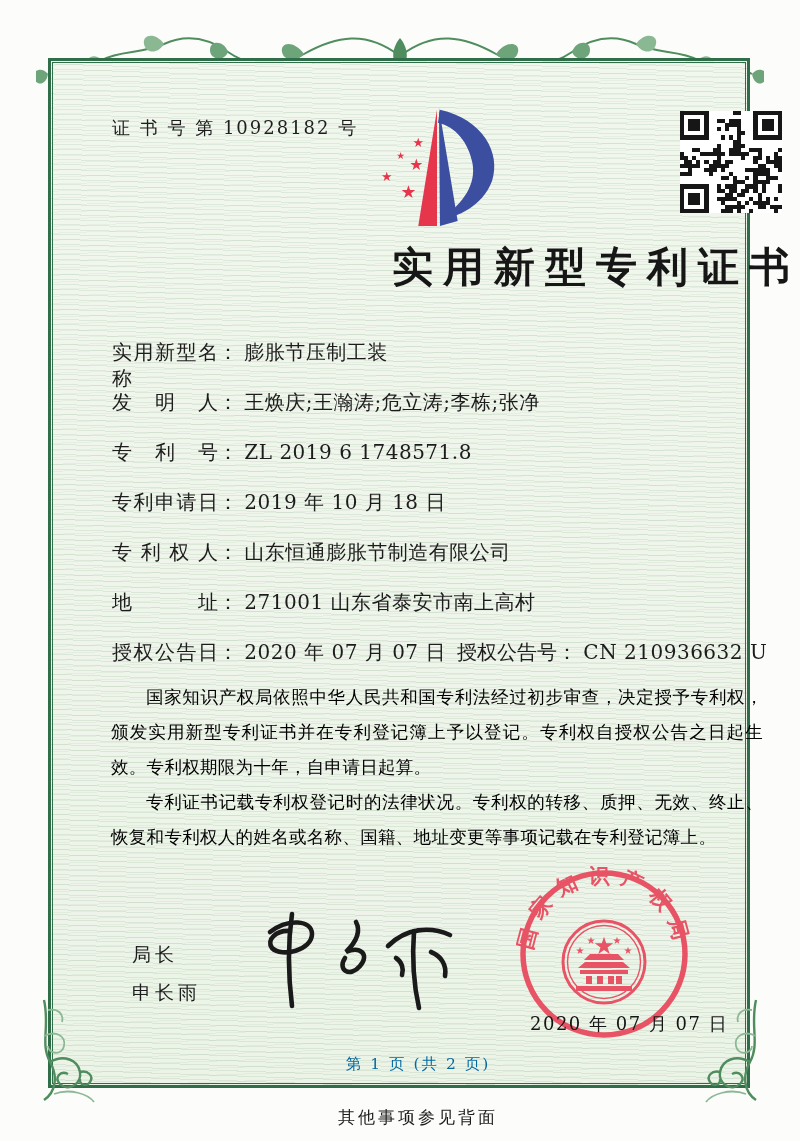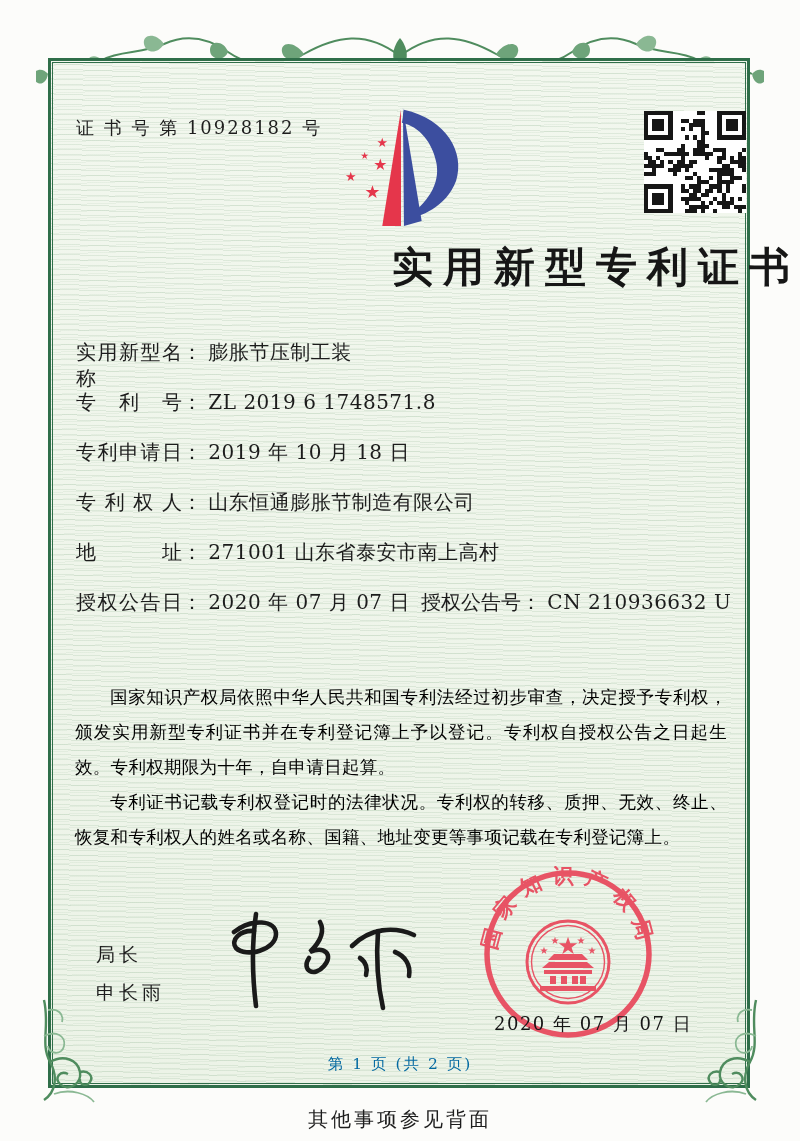--- a/index.html
+++ b/index.html
@@ -12,21 +12,21 @@
   .frame-outer{
     position:absolute;left:48px;top:58px;width:702px;height:1030px;
     border:3px solid #2f6e49;box-sizing:border-box;
     background:
       repeating-linear-gradient(2deg, rgba(128,170,132,.18) 0 1px, rgba(255,255,255,0) 1px 5px),
       repeating-linear-gradient(-2deg, rgba(128,170,132,.10) 0 1px, rgba(255,255,255,0) 1px 7px),
       linear-gradient(#f2f7ee,#ecf3e7);
   }
   .frame-inner{position:absolute;inset:1px;border:1px solid #2f6e49;}
   .ornament{position:absolute;pointer-events:none;}
-  .content{position:absolute;inset:0;}
+  .content{position:absolute;inset:0;margin-left:36px;}
 
   .cert-no{position:absolute;left:76px;top:116px;font-size:18px;letter-spacing:2px;color:#1d1d1d;}
   .logo{position:absolute;left:330px;top:100px;width:140px;height:128px;}
   .qr{position:absolute;left:644px;top:111px;width:102px;height:102px;background:#fff;padding:0;}
   .qr svg{width:100%;height:100%;display:block;}
 
   .title{
     position:absolute;left:0;right:0;top:240px;text-align:right;
     font-size:41px;font-weight:700;letter-spacing:10px;text-indent:10px;color:#161616;
   }
@@ -44,21 +44,21 @@
   .paras p{margin:0;text-indent:2em;}
 
   .sig-title{position:absolute;left:96px;top:942px;font-size:19px;letter-spacing:4px;color:#1c1c1c;}
   .sig-name{position:absolute;left:96px;top:980px;font-size:19px;letter-spacing:4px;color:#1c1c1c;}
   .sig-hand{position:absolute;left:218px;top:900px;width:210px;height:115px;}
 
   .seal{position:absolute;left:480px;top:866px;width:176px;height:176px;opacity:.93;}
   .seal-date{position:absolute;left:494px;top:1012px;font-size:18px;letter-spacing:1.5px;color:#151515;z-index:5;}
 
   .footer-page{position:absolute;left:0;right:0;top:1054px;text-align:center;font-size:15.5px;letter-spacing:2px;color:#0369a1;}
-  .footer-note{position:absolute;left:0;right:0;top:1106px;text-align:center;font-size:20px;letter-spacing:3px;color:#1c1c1c;}
+  .footer-note{position:absolute;left:0;right:0;top:1106px;text-align:center;font-size:17px;letter-spacing:3px;color:#1c1c1c;}
 </style>
 </head>
 <body>
 
 <div class="page">
 
   <svg class="ornament" style="left:36px;top:20px" width="728" height="64" viewBox="0 0 728 64">
     <g id="halfScroll" stroke="#4f8c5e" fill="none" stroke-width="2">
       <path d="M364,36 C330,10 300,16 268,34 C240,50 212,46 192,32 C172,18 150,14 128,24 C106,34 84,30 66,40 C48,50 24,46 12,54"></path>
       <path d="M364,44 C322,58 290,40 254,50 C222,59 192,52 164,58 C136,64 104,54 76,60 C52,65 30,58 14,60" stroke="#8ab893" stroke-width="1.6"></path>
@@ -314,20 +314,24 @@
     </div>
 
     <div class="title">实用新型专利证书</div>
 
     <div class="rows">
       <div class="row">
         <span class="flabel">实用新型名称</span><span>：</span>
         <span class="fvalue">膨胀节压制工装</span>
       </div>
       <div class="row">
+        <span class="flabel">发明人</span><span>：</span>
+        <span class="fvalue">王焕庆;王瀚涛;危立涛;李栋;张净</span>
+      </div>
+      <div class="row">
         <span class="flabel">专利号</span><span>：</span>
         <span class="fvalue">ZL 2019 6 1748571.8</span>
       </div>
       <div class="row">
         <span class="flabel">专利申请日</span><span>：</span>
         <span class="fvalue">2019 年 10 月 18 日</span>
       </div>
       <div class="row">
         <span class="flabel">专利权人</span><span>：</span>
         <span class="fvalue">山东恒通膨胀节制造有限公司</span>

